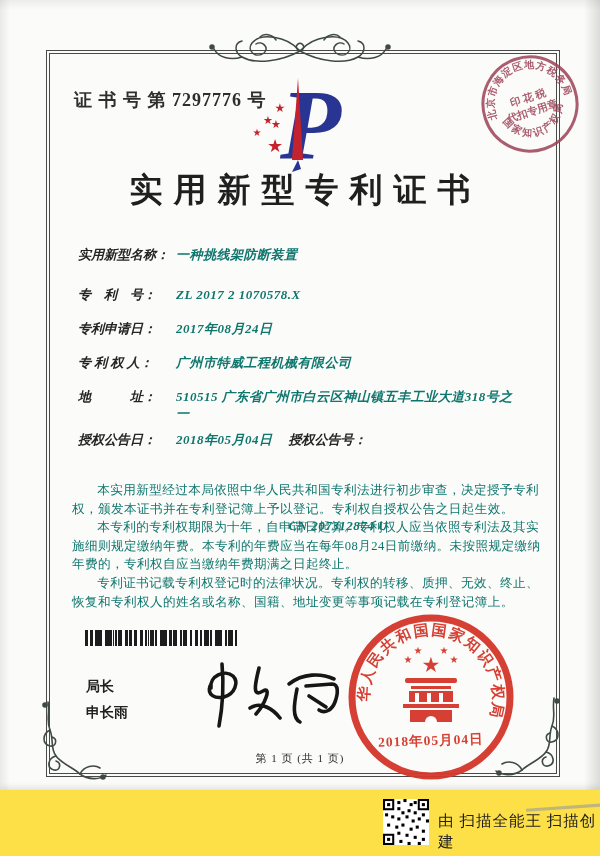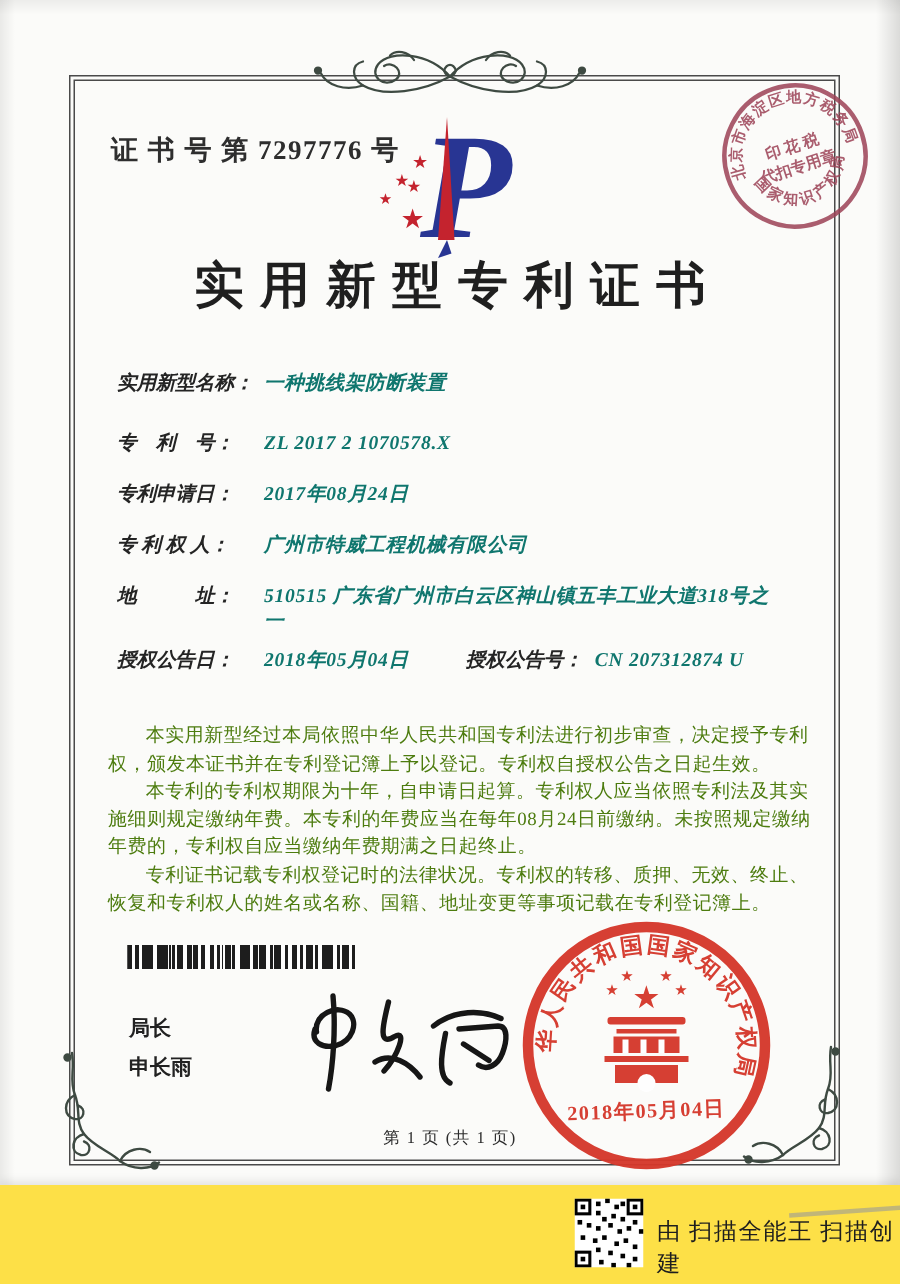--- a/index.html
+++ b/index.html
@@ -28,24 +28,24 @@
   .title { position:absolute; left:0; right:0; top:168px; text-align:center; font-size:33px; font-weight:bold; color:#1f1f1f; letter-spacing:11px; text-indent:11px; }
 
   .fields { position:absolute; left:78px; top:246px; width:452px; font-size:13px; color:#242424;font-style:italic; }
   .field-row { display:flex; line-height:17px; margin-bottom:17px; }
   .field-row.gap-big { margin-bottom:23px; }
   .field-label { flex:0 0 98px; font-weight:bold; white-space:pre; }
   .field-value { font-weight:bold; color:#0f766e; letter-spacing:.5px; }
   .field-value.wrap { max-width:346px; }
   .split { display:flex; }
   .pair { display:flex; }
-  .pair.right { margin-left:38px; }
+  .pair.right { margin-left:16px;flex-direction:column; }
   .pair.right .field-label { flex:0 0 86px; }
 
-  .paragraphs { position:absolute; left:72px; top:481px; width:470px; font-size:12.6px; line-height:18.6px; color:#4d7c0f; letter-spacing:.4px; }
+  .paragraphs { position:absolute; left:72px; top:481px; width:470px; font-size:12.6px; line-height:18.6px; color:#0f766e; letter-spacing:.4px; }
   .paragraphs p { text-indent:2em; }
 
   .barcode { position:absolute; left:85px; top:630px; width:152px; height:16px; background-color:#fdfdfd;
     background-image:
       repeating-linear-gradient(90deg,#1d1d1d 0 2px, transparent 2px 5px),
       repeating-linear-gradient(90deg,#1d1d1d 0 1px, transparent 1px 7px),
       repeating-linear-gradient(90deg,#1d1d1d 0 3px, transparent 3px 11px);
   }
 
   .sig-block { position:absolute; left:86px; top:674px; font-size:14px; font-weight:bold; color:#222; line-height:26px; }

